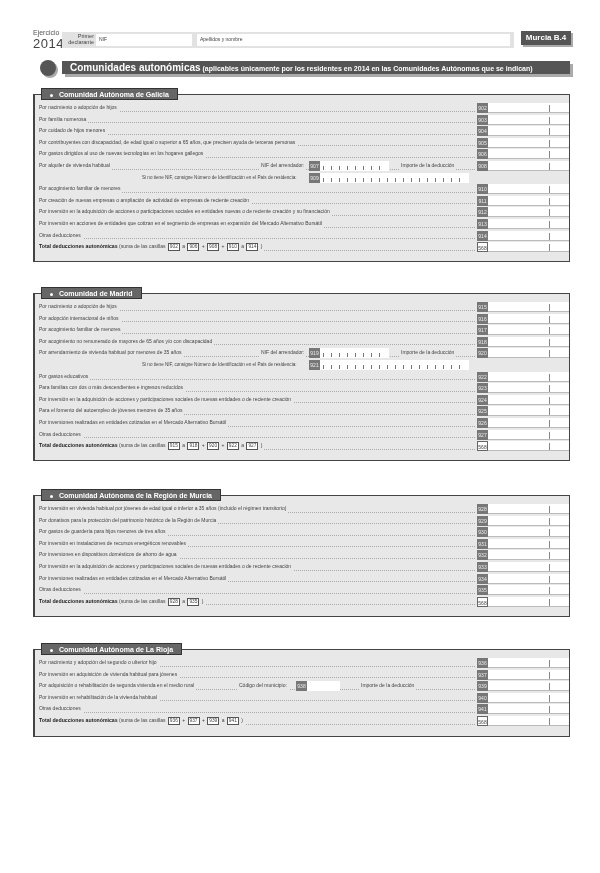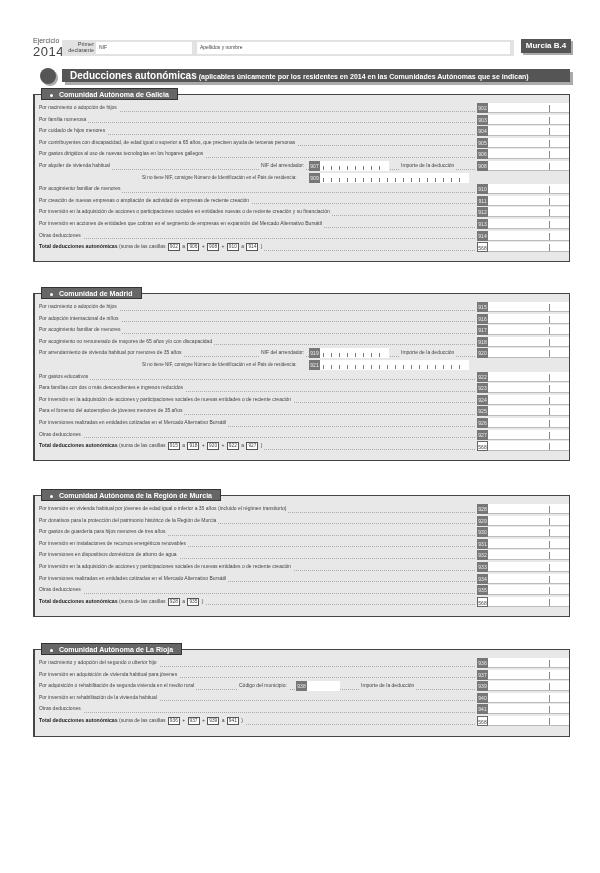--- a/index.html
+++ b/index.html
@@ -1,17 +1,17 @@
 <!DOCTYPE html>
 <html><head>
 <meta charset="utf-8">
 <style>
   * { box-sizing: border-box; margin: 0; padding: 0; }
   body { width: 600px; height: 873px; background: #fff; font-family: "Liberation Sans", sans-serif; color: #333; position: relative; overflow: hidden; }
-  .abs { position: absolute; margin-top: 8px; }
+  .abs { position: absolute; }
 
   
   .ej-label { left: 33px; top: 29px; font-size: 7px; color: #555; }
   .ej-year { left: 33px; top: 36px; font-size: 13px; color: #444; letter-spacing: 0.5px; }
   .decl-bar { left: 62px; top: 32px; width: 452px; height: 16px; background: #e2e2e2; }
   .decl-label { left: 64px; top: 33px; width: 30px; font-size: 5.5px; text-align: right; line-height: 6px; color: #444; }
   .nif-field { left: 96px; top: 34px; width: 96px; height: 12px; background: #fff; font-size: 5px; padding: 2px 3px; color:#444; }
   .name-field { left: 197px; top: 34px; width: 313px; height: 12px; background: #fff; font-size: 5px; padding: 2px 3px; color:#444; }
   .anexo { left: 521px; top: 31px; width: 50px; height: 14px; background: #555; color: #fff; font-size: 8px; font-weight: bold; text-align: center; line-height: 14px; box-shadow: 2px 2px 0 #aaa; }
 
@@ -46,21 +46,21 @@
 <div class="abs ej-label">Ejercicio</div>
 <div class="abs ej-year">2014</div>
 <div class="abs decl-bar"></div>
 <div class="abs decl-label">Primer declarante</div>
 <div class="abs nif-field">NIF</div>
 <div class="abs name-field">Apellidos y nombre</div>
 <div class="abs anexo">Murcia B.4</div>
 
 <div class="abs title-dot"></div>
 <div class="abs title-bar">
-  <span class="big">Deducciones autonómicas</span>
+  <span class="big">Comunidades autonómicas</span>
   <span>(aplicables únicamente por los residentes en 2014 en las Comunidades Autónomas que se indican)</span>
 </div>
 
 <div id="sections">
     <div class="section" style="top: 94px; height: 168px;">
       <div class="sec-tab"><span class="bul"></span><span>Comunidad Autónoma de Galicia</span></div>
       <div class="row" style="top: 7px;">
         <div class="dots"></div>
         <span class="lbl" style="background: rgb(232, 232, 232); padding-right: 2px;">Por nacimiento o adopción de hijos</span>
         <div class="box">

